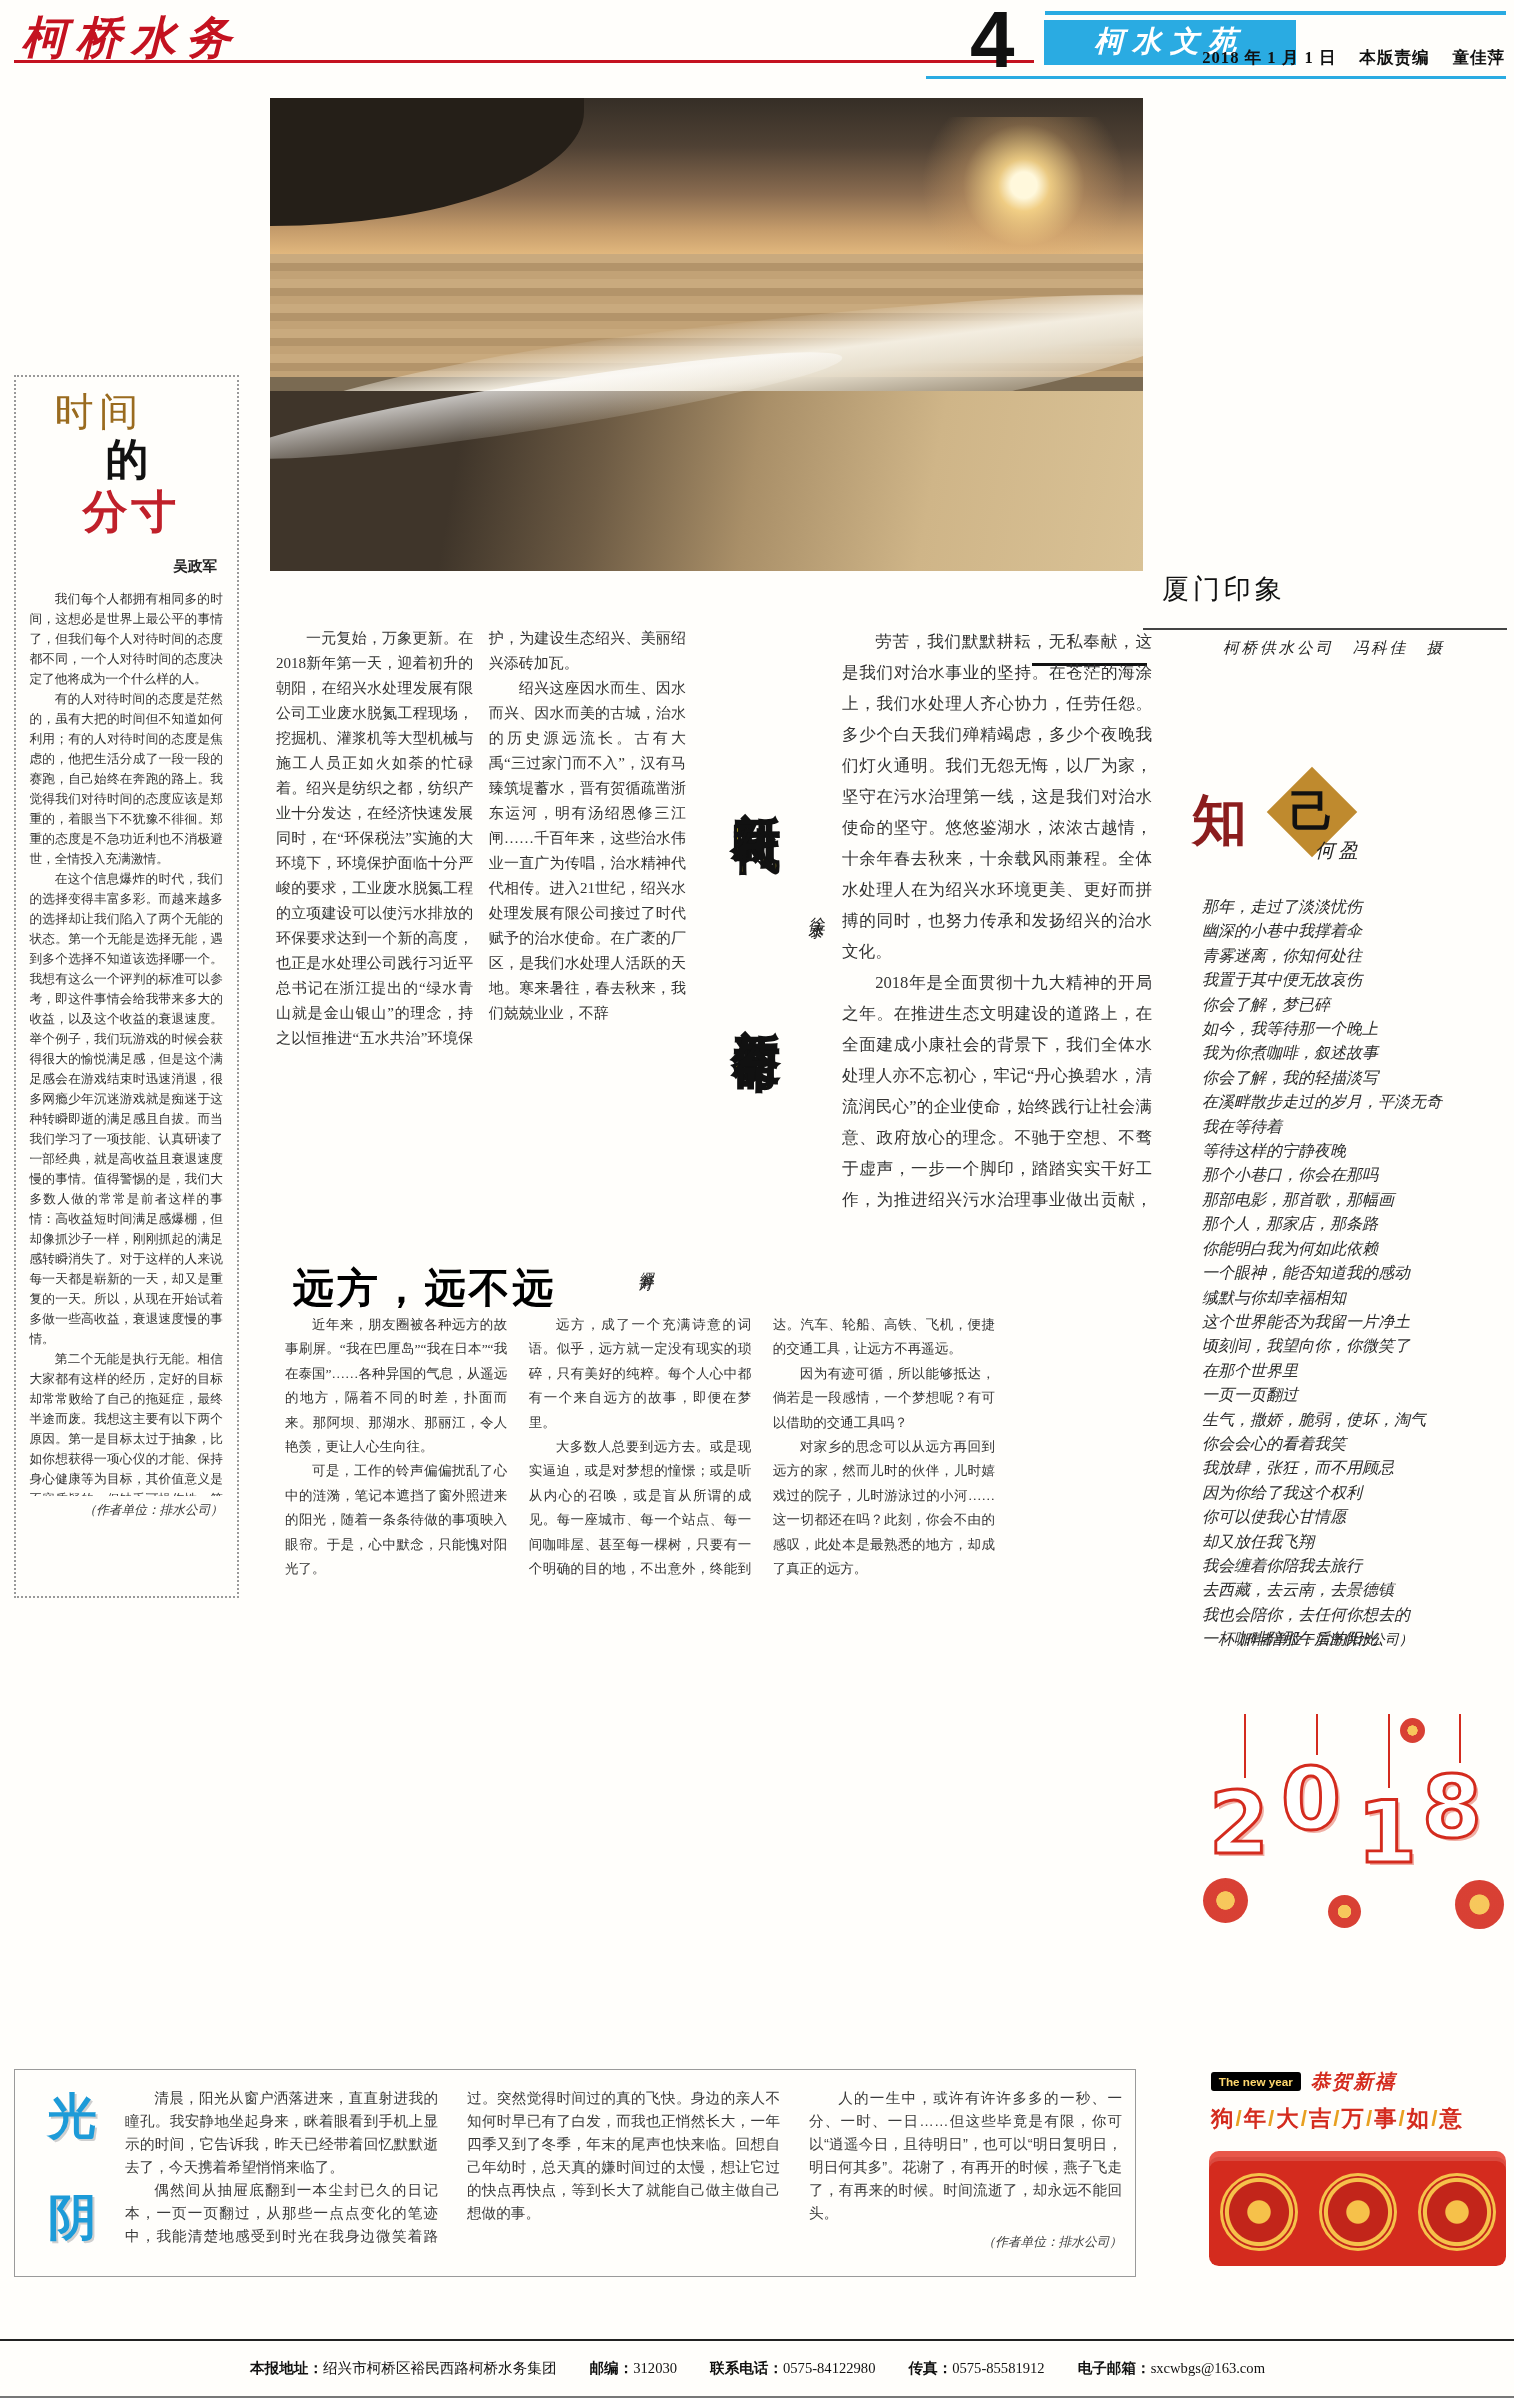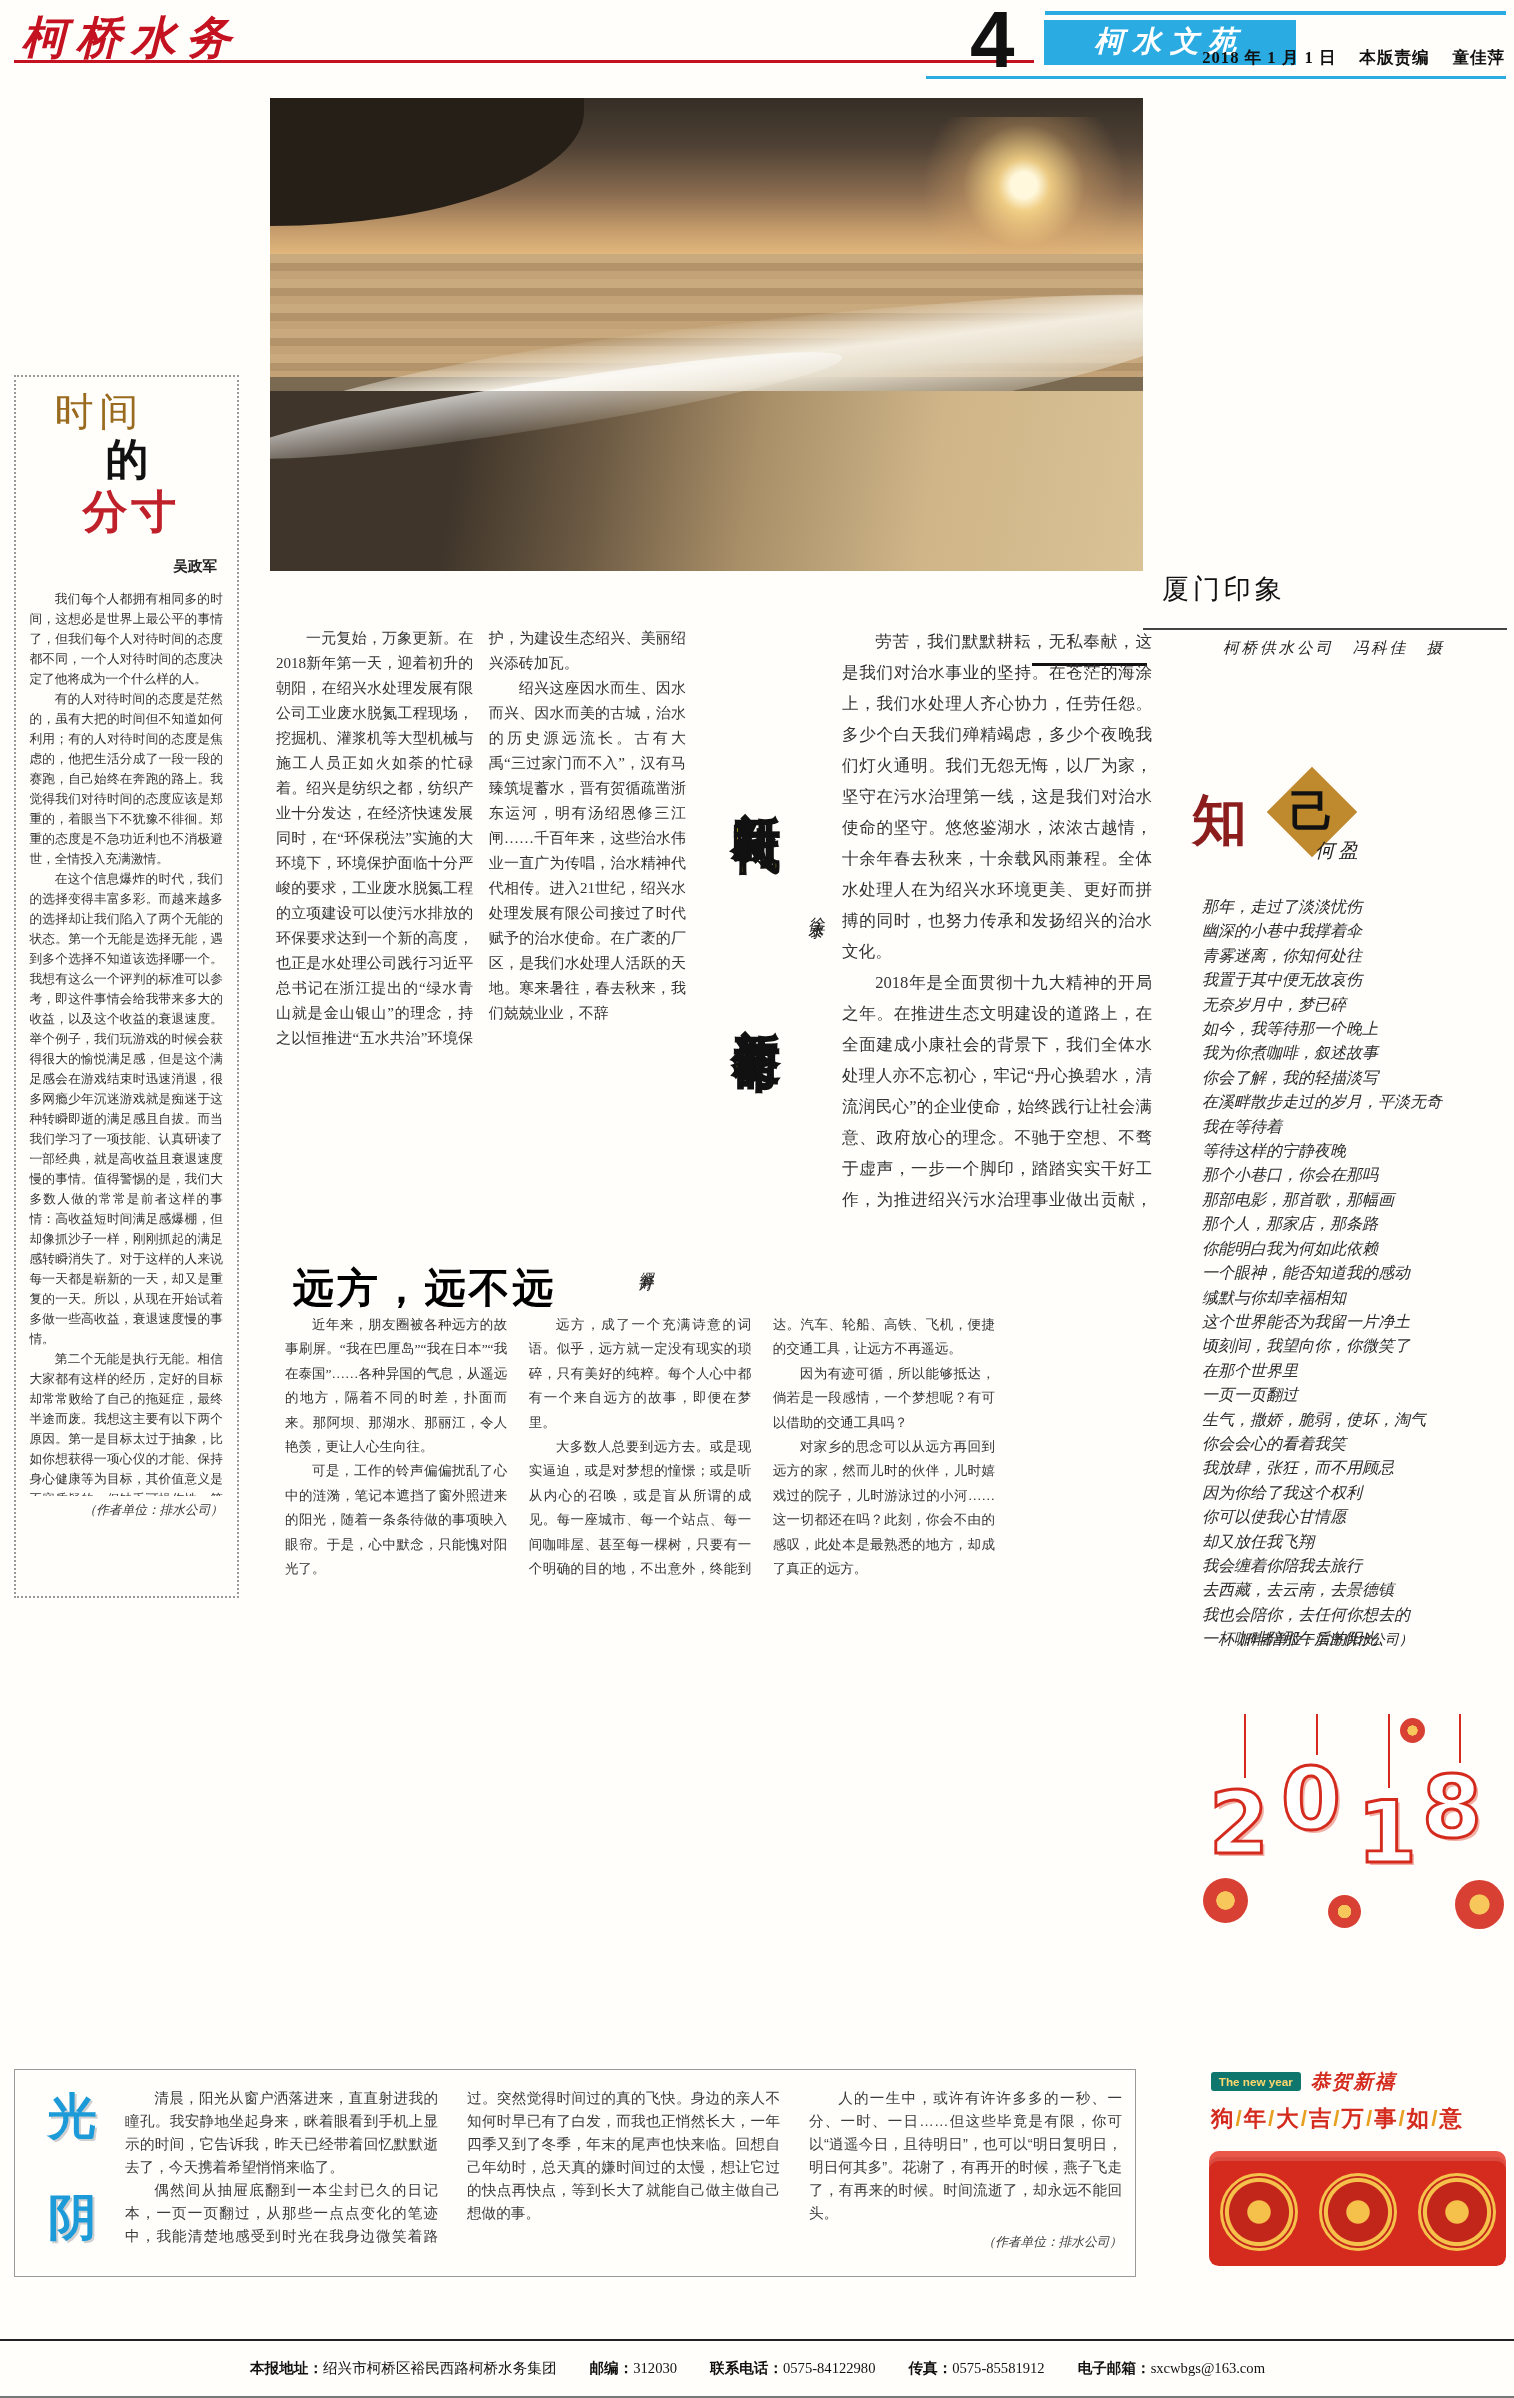--- a/index.html
+++ b/index.html
@@ -84,21 +84,21 @@
   .poem .li-item{white-space:nowrap;}
   .poem-attr{left:1231px;top:1631px;width:269px;font-size:14px;font-style:italic;color:#222;}
   
   .deco{left:1209px;top:1714px;width:293px;height:322px;}
   .string{position:absolute;top:0;width:2px;background:#d42b1e;}
   .digit{position:absolute;font-family:"DejaVu Sans",sans-serif;font-weight:900;font-size:86px;
      color:#fff;-webkit-text-stroke:2.9px #d42b1e;text-shadow:2.9px 2.9px 0 #f0b0a6;}
   .blossom{position:absolute;border-radius:50%;
      background:radial-gradient(circle,#f6c14a 0 28%,#d42b1e 30% 100%);opacity:.9;}
   .banner-row{left:1211px;top:2066px;width:293px;height:31px;display:flex;align-items:center;gap:9.8px;}
-  .mini-banner{background:#0f766e;color:#ffd76e;font-size:11.7px;font-weight:bold;
+  .mini-banner{background:#000000;color:#ffd76e;font-size:11.7px;font-weight:bold;
      padding:2.9px 7.8px;border-radius:2.9px;font-family:"Liberation Sans",sans-serif;white-space:nowrap;}
   .greeting{color:#d42b1e;font-size:19.5px;font-weight:bold;font-style:italic;letter-spacing:2px;}
   .slash-line{left:1211px;top:2103px;width:293px;display:flex;}
   .slash-line .li-item{color:#d42b1e;font-size:22.4px;font-weight:900;
      font-family:"Liberation Sans",sans-serif;}
   .slash-line .li-item::after{content:"/";color:#e8a020;margin:0 2px;font-weight:bold;}
   .slash-line .li-item:last-child::after{content:"";}
   .orn-band{left:1209px;top:2157px;width:297px;height:109px;background:#d42b1e;border-radius:9.8px;
      display:flex;align-items:center;justify-content:space-around;
      box-shadow:0 -5.9px 0 #e8574a, inset 0 3.9px 0 rgba(255,255,255,.15);}
@@ -197,21 +197,21 @@
   <div class="abs zhi-char">知</div>
   <div class="abs ji-diamond">
     <span>己</span>
   </div>
   <div class="abs zhi-author">何盈</div>
   <div class="abs poem">
       <div class="li-item">那年，走过了淡淡忧伤</div>
       <div class="li-item">幽深的小巷中我撑着伞</div>
       <div class="li-item">青雾迷离，你知何处往</div>
       <div class="li-item">我置于其中便无故哀伤</div>
-      <div class="li-item">无奈岁月中，梦已碎</div>
+      <div class="li-item">你会了解，梦已碎</div>
       <div class="li-item">如今，我等待那一个晚上</div>
       <div class="li-item">我为你煮咖啡，叙述故事</div>
       <div class="li-item">你会了解，我的轻描淡写</div>
       <div class="li-item">在溪畔散步走过的岁月，平淡无奇</div>
       <div class="li-item">我在等待着</div>
       <div class="li-item">等待这样的宁静夜晚</div>
       <div class="li-item">那个小巷口，你会在那吗</div>
       <div class="li-item">那部电影，那首歌，那幅画</div>
       <div class="li-item">那个人，那家店，那条路</div>
       <div class="li-item">你能明白我为何如此依赖</div>

